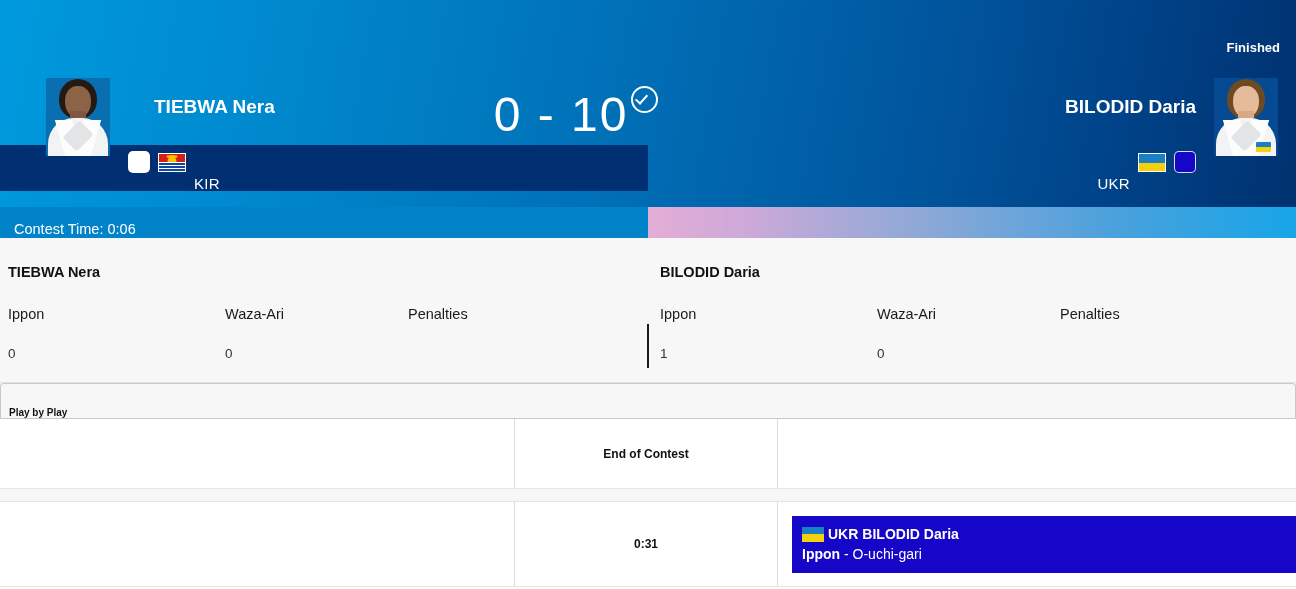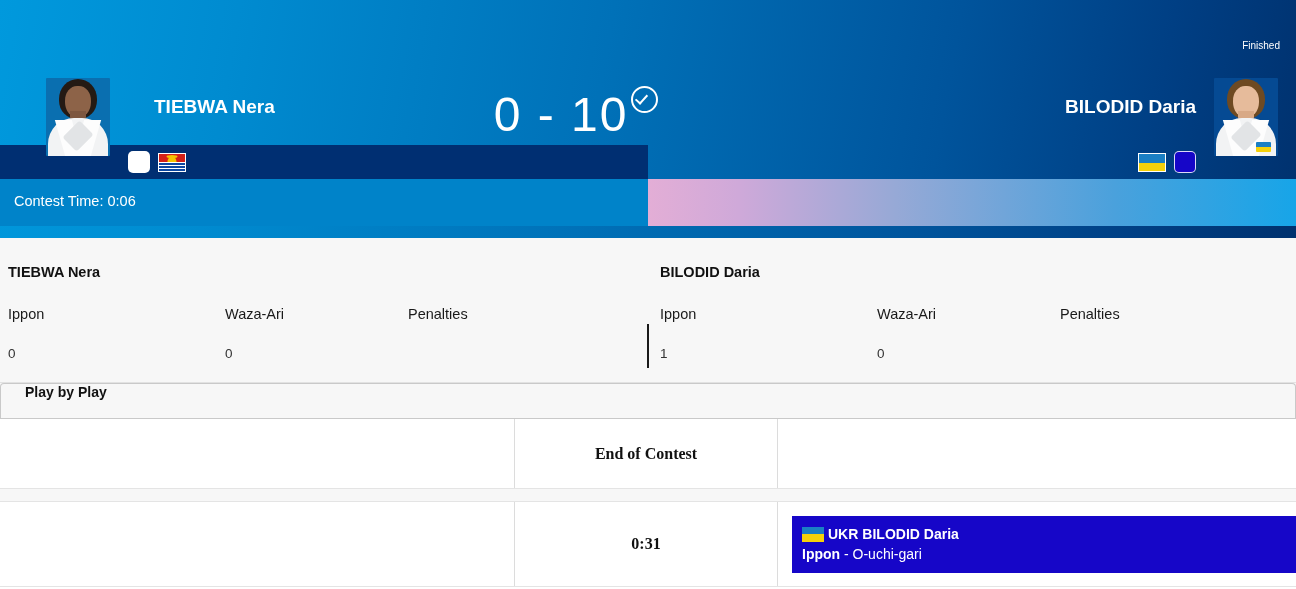--- a/index.html
+++ b/index.html
@@ -38,22 +38,22 @@
     color: #ffffff;
     font-size: 14.5px;
     letter-spacing: 0.1px;
     white-space: nowrap;
   }
   .status-badge {
     position: absolute;
     right: 16px;
     top: 0;
     color: #ffffff;
-    font-size: 10px;
-    font-weight: normal;
+    font-size: 13px;
+    font-weight: bold;
     white-space: nowrap;
   }
 
   
   .athlete {
     position: absolute;
     top: 78px;
     height: 80px;
   }
   .athlete-left { left: 18px; }
@@ -215,21 +215,21 @@
     top: 145px;
     width: 648px;
     height: 46px;
     background: #002f72;
   }
 
   
   .time-bar {
     position: absolute;
     left: 0;
-    top: 179px;
+    top: 207px;
     width: 1296px;
     height: 47px;
     background: #0083c9;
   }
   .time-progress {
     position: absolute;
     left: 648px;
     top: 0;
     width: 648px;
     height: 47px;
@@ -321,24 +321,24 @@
     height: 36px;
     background: #f7f7f7;
     border-bottom: 1px solid #c9c9c9;
     box-sizing: border-box;
   }
   .tab {
     position: absolute;
     left: 0px;
     top: 0px;
     height: 35px;
-    padding: 0 16px 0 24px;
-    display: flex;
-    align-items: flex-start;
-    font-size: 14px;
+    padding: 0 16px 0 8px;
+    display: flex;
+    align-items: flex-end;
+    font-size: 10px;
     font-weight: bold;
     color: #111111;
     background: #f7f7f7;
     border: 1px solid #c9c9c9;
     border-bottom: none;
     border-radius: 4px 4px 0 0;
     box-sizing: border-box;
     white-space: nowrap;
     width: 1296px;
   }
@@ -367,24 +367,23 @@
     align-items: center;
     padding: 0 12px;
   }
   .cell-mid {
     width: 263px;
     box-sizing: border-box;
     border-right: 1px solid #dcdcdc;
     display: flex;
     align-items: center;
     justify-content: center;
-    font-size: 16px;
+    font-size: 12px;
     font-weight: bold;
     color: #111111;
-    font-family: Liberation Serif, serif;
   }
   .cell-right {
     width: 518px;
     box-sizing: border-box;
     display: flex;
     align-items: center;
     padding: 0 0 0 14px;
   }
 
   .event-card {

